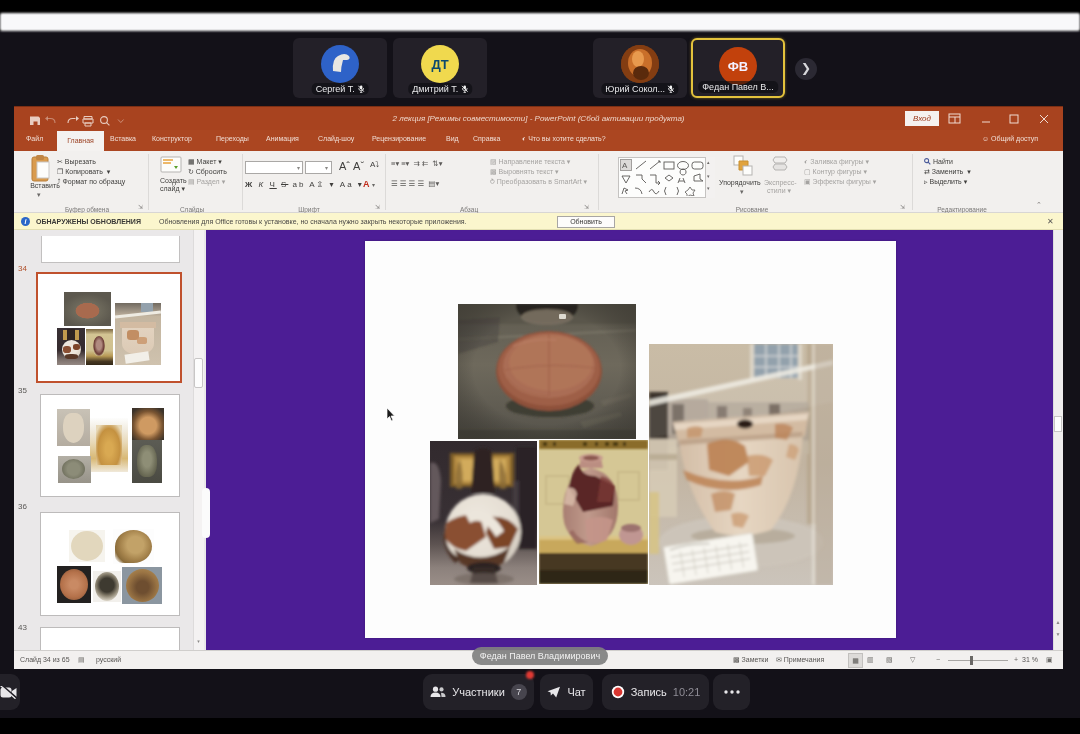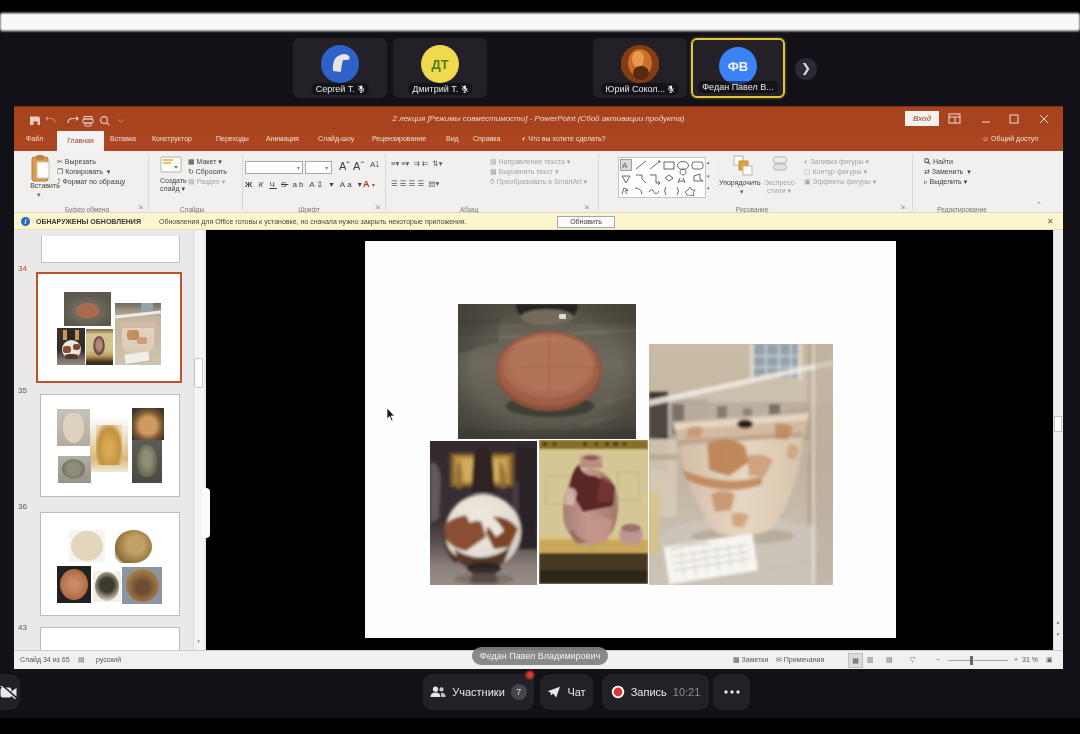--- a/index.html
+++ b/index.html
@@ -13,21 +13,21 @@
 .tile .av{position:absolute;left:50%;top:7px;transform:translateX(-50%);width:38px;height:38px;border-radius:50%;display:flex;align-items:center;justify-content:center;font-weight:bold;font-size:13px;}
 .tile .nm{position:absolute;left:50%;transform:translateX(-50%);bottom:3px;white-space:nowrap;color:#e8e8ea;font-size:9px;background:rgba(10,10,12,.55);padding:1px 4px;border-radius:5px;}
 #tile5{border:2px solid #e3c23c;box-shadow:0 0 3px rgba(227,194,60,.5);}
 #chev{top:58px;left:795px;width:22px;height:22px;border-radius:50%;background:#2b2933;color:#d8d8dc;font-size:12px;text-align:center;line-height:21px;filter:blur(0.4px);}
 
 #ppt{top:106px;left:14px;width:1049px;height:563px;background:#f2f0ef;filter:blur(0.7px);}
 #titlebar{position:absolute;top:0;left:0;width:100%;height:24px;background:#a8431f;border-top:1px solid #7c2f14;font-style:italic;}
 #tabsrow{position:absolute;top:24px;left:0;width:100%;height:21px;background:#ab4621;}
 #ribbon{position:absolute;top:45px;left:0;width:100%;height:62px;background:#f2f0ee;border-bottom:1px solid #d8d6d4;}
 #msgbar{position:absolute;top:107px;left:0;width:100%;height:17px;background:#fbf6cd;border-bottom:1px solid #e3dfb2;}
-#pcontent{position:absolute;top:124px;left:0;width:100%;height:420px;background:#000000;padding-left:9px;}
+#pcontent{position:absolute;top:124px;left:0;width:100%;height:420px;background:#4c1d95;padding-left:9px;}
 #panel{position:absolute;top:0;left:0;width:192px;height:420px;background:#eae8e9;}
 #statusbar{position:absolute;top:544px;left:0;width:100%;height:19px;background:#f2f0ef;border-top:1px solid #d0cecc;}
 #ptitle{position:absolute;top:7px;left:0;width:100%;text-align:center;color:#eed6ca;font-size:8px;}
 #vhod{position:absolute;top:4px;left:891px;width:34px;height:15px;background:#f5f1ef;color:#9c3a1c;font-size:8px;text-align:center;line-height:15px;}
 
 .tab{position:absolute;top:5px;color:#f0ddd4;font-size:7px;}
 #tabsel{position:absolute;top:1px;left:43px;width:47px;height:20px;background:#f4f2f0;color:#9c4224;font-size:7px;text-align:center;line-height:20px;}
 
 .rt{position:absolute;font-size:7px;color:#3f3e3c;white-space:nowrap;}
 .rtg{position:absolute;font-size:7px;color:#a5a3a1;white-space:nowrap;}
@@ -68,21 +68,21 @@
       </div>
     <div class="nm">Сергей Т. <svg width="7" height="8" viewBox="0 0 8 9" style="vertical-align:-1px;opacity:.95">
           <g stroke="#fff" stroke-width="0.9" fill="none">
             <rect x="2.6" y="0.6" width="2.8" height="4.2" rx="1.4" fill="#fff" stroke="none"></rect>
             <path d="M1.2 3.4 q0 3 2.8 3 q2.8 0 2.8 -3 M4 6.4 v1.8 M2.6 8.4 h2.8"></path>
             <path d="M0.8 0.8 L7.2 7.6" stroke-width="1.1"></path>
           </g>
         </svg></div>
   </div>
   <div class="a tile" style="left:393px" id="tile2">
-    <div class="av" style="background:#f0d94e;color:#4d7c0f;">ДТ</div>
+    <div class="av" style="background:#f0d94e;color:#0c4a6e;">ДТ</div>
     <div class="nm">Дмитрий Т. <svg width="7" height="8" viewBox="0 0 8 9" style="vertical-align:-1px;opacity:.95">
           <g stroke="#fff" stroke-width="0.9" fill="none">
             <rect x="2.6" y="0.6" width="2.8" height="4.2" rx="1.4" fill="#fff" stroke="none"></rect>
             <path d="M1.2 3.4 q0 3 2.8 3 q2.8 0 2.8 -3 M4 6.4 v1.8 M2.6 8.4 h2.8"></path>
             <path d="M0.8 0.8 L7.2 7.6" stroke-width="1.1"></path>
           </g>
         </svg></div>
   </div>
   <div class="a tile" style="left:593px" id="tile4">
     <div class="av" style="background:#7a3c14;overflow:hidden;">
@@ -95,21 +95,21 @@
       </div>
     <div class="nm">Юрий Сокол... <svg width="7" height="8" viewBox="0 0 8 9" style="vertical-align:-1px;opacity:.95">
           <g stroke="#fff" stroke-width="0.9" fill="none">
             <rect x="2.6" y="0.6" width="2.8" height="4.2" rx="1.4" fill="#fff" stroke="none"></rect>
             <path d="M1.2 3.4 q0 3 2.8 3 q2.8 0 2.8 -3 M4 6.4 v1.8 M2.6 8.4 h2.8"></path>
             <path d="M0.8 0.8 L7.2 7.6" stroke-width="1.1"></path>
           </g>
         </svg></div>
   </div>
   <div class="a tile" style="left:691px" id="tile5">
-    <div class="av" style="background:#3b82f6;color:#f4f0ff;">ФВ</div>
+    <div class="av" style="background:#c2410c;color:#f4f0ff;">ФВ</div>
     <div class="nm">Федан Павел В...</div>
   </div>
   <div class="a" id="chev">❯</div>
 
   <div class="a" id="ppt">
     <div id="titlebar">
       <svg class="a" style="left:16px;top:8px;opacity:.9" width="110" height="12" viewBox="0 0 110 12">
         <g fill="none" stroke="#f0dbd2" stroke-width="1.1">
           <path d="M1.5 1.5 h7 l1.5 1.5 v7 h-10 v-8.5 z" fill="#f0dbd2" stroke="none"></path>
           <rect x="3.5" y="6.5" width="4" height="4" fill="#a8431f" stroke="none"></rect>

